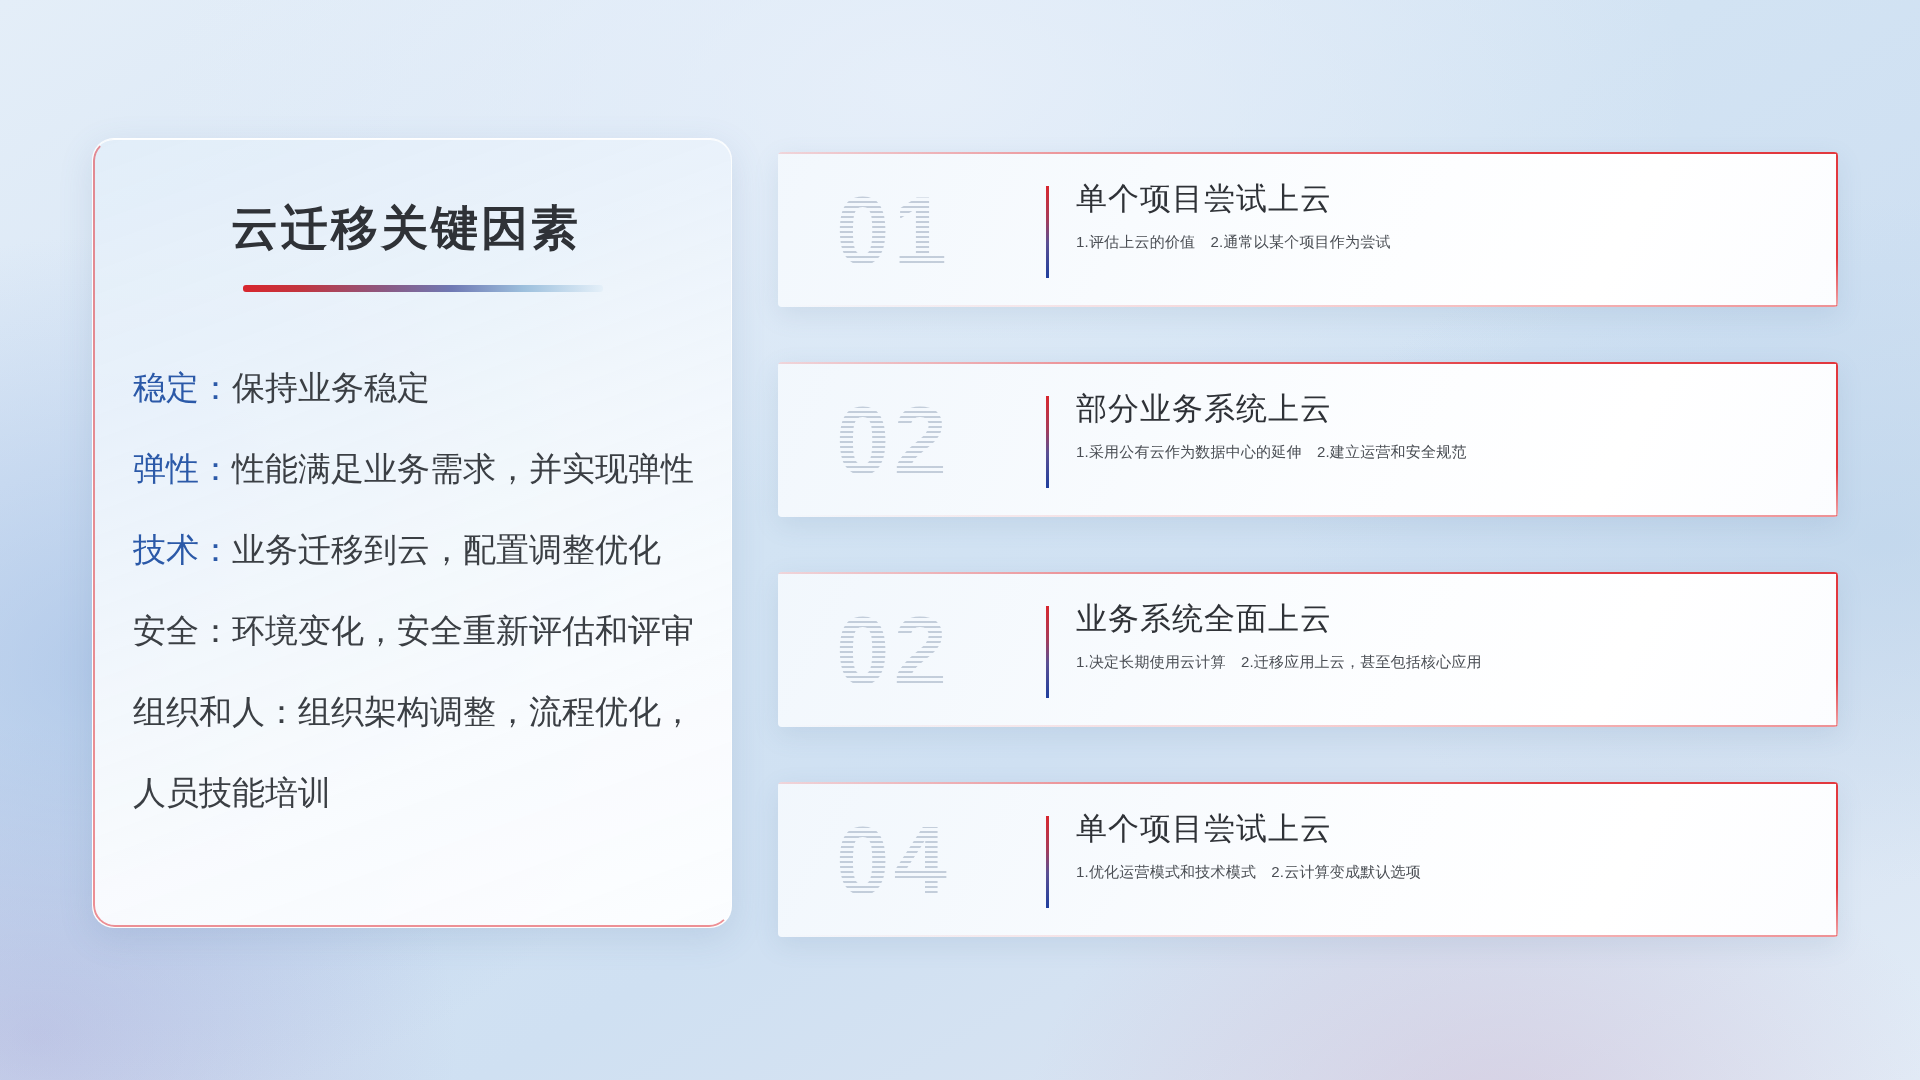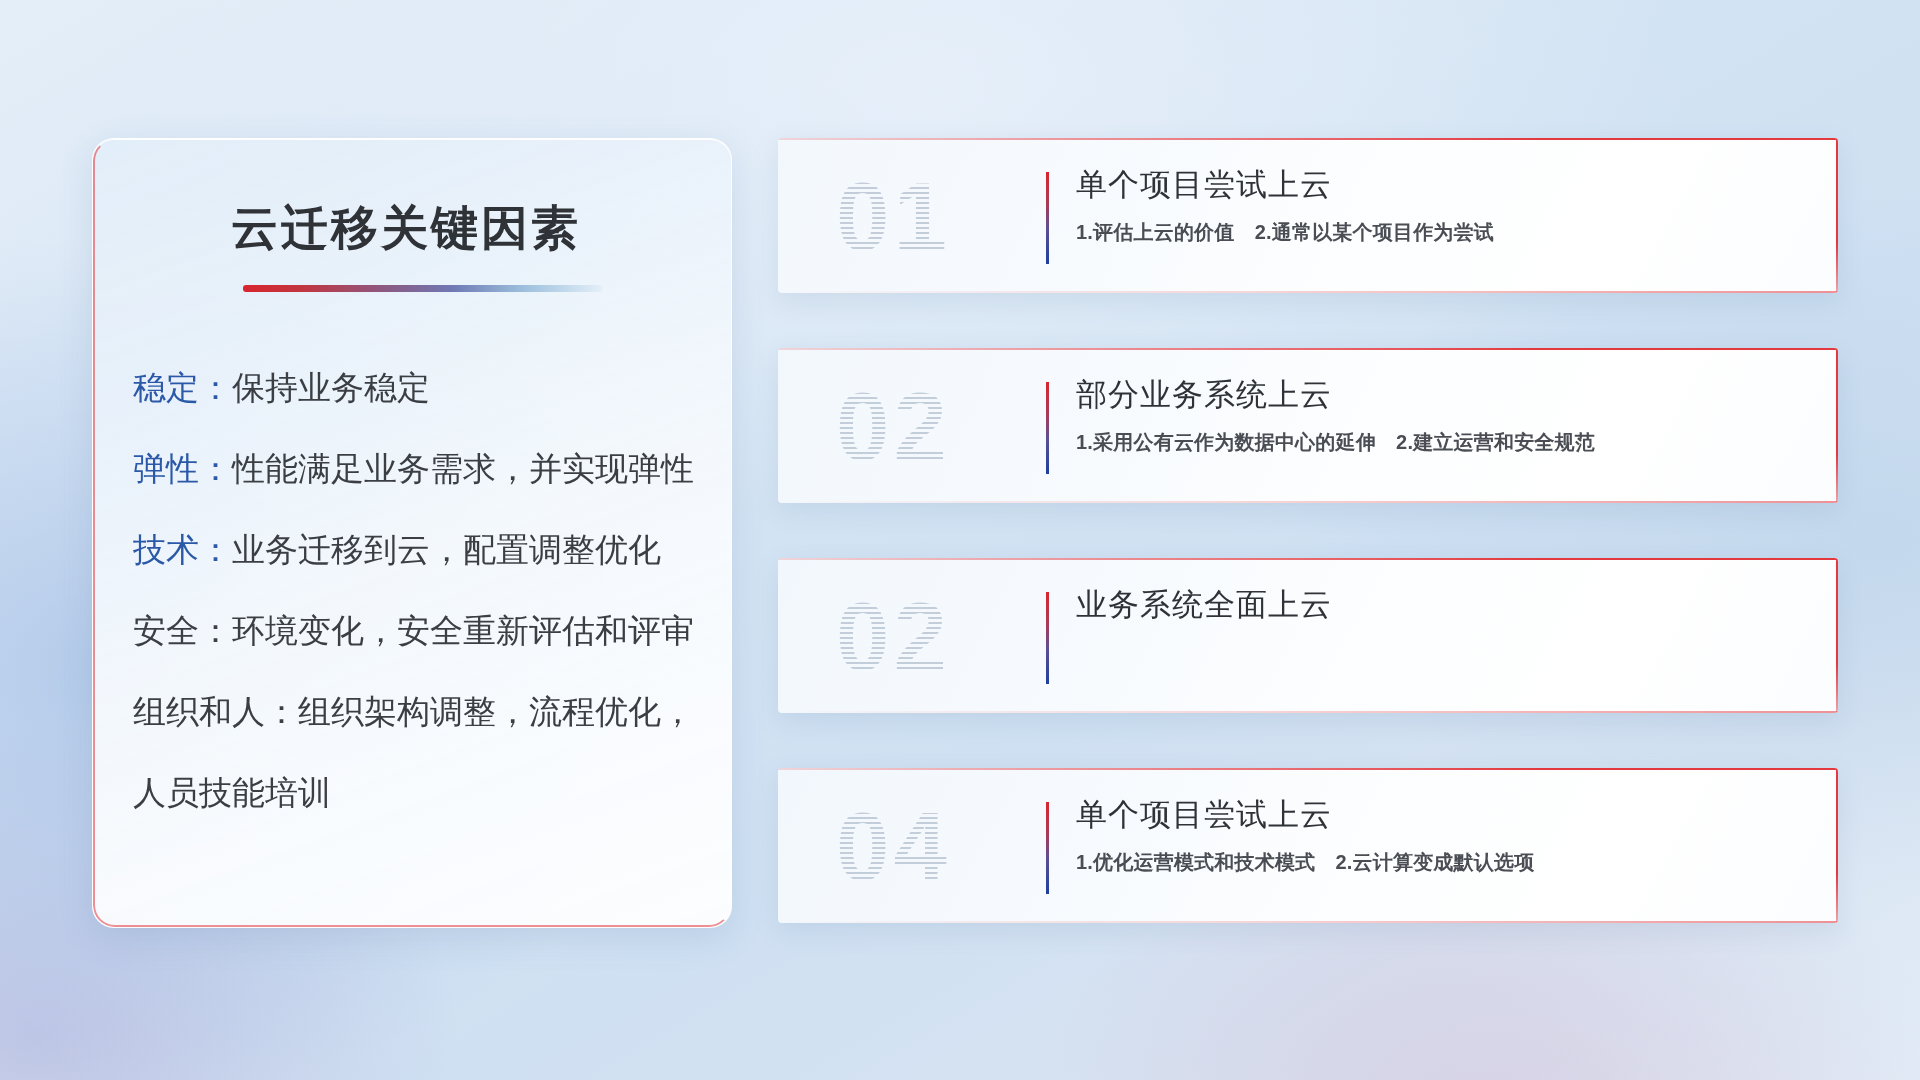--- a/index.html
+++ b/index.html
@@ -97,20 +97,21 @@
     margin-bottom: 55px;
     border-radius: 4px;
     background: linear-gradient(118deg,
         rgba(243,248,253,0.96) 0%,
         rgba(248,251,254,0.97) 30%,
         rgba(253,254,255,0.99) 56%,
         rgba(255,255,255,1) 78%,
         rgba(252,253,255,0.99) 100%);
     box-shadow: 0 8px 26px rgba(95,125,165,0.14);
     overflow: hidden;
+    margin-top: 14px;
   }
   .card:last-child { margin-bottom: 0; }
   
   .card .edge-top {
     position: absolute; left: 0; right: 0; top: 0; height: 2px;
     background: linear-gradient(90deg, rgba(226,56,62,0.18) 0%, rgba(226,56,62,0.55) 30%, #e2383e 72%, #e2383e 100%);
   }
   .card .edge-right {
     position: absolute; right: 0; top: 0; bottom: 0; width: 2px;
     background: linear-gradient(180deg, #e2383e 0%, #e2383e 68%, rgba(226,56,62,0.45) 100%);
@@ -160,22 +161,22 @@
   }
   .card-title {
     font-size: 31px;
     font-weight: 400;
     color: #2f3237;
     letter-spacing: 1px;
     line-height: 1.25;
   }
   .card-sub {
     margin-top: 14px;
-    font-size: 20px;
-    font-weight: 700;
+    font-size: 15px;
+    font-weight: 400;
     color: #4a4e54;
     letter-spacing: 0.2px;
     white-space: pre;
   }
 </style>
 </head>
 <body>
 
 <div id="stage">
 
@@ -232,20 +233,21 @@
     </article>
 
     <article class="card">
       <div class="edge-top"></div>
       <div class="edge-right"></div>
       <div class="edge-bottom"></div>
       <div class="card-num"><span>02</span></div>
       <div class="card-divider"></div>
       <div class="card-body">
         <div class="card-title">业务系统全面上云</div>
+        <div class="card-sub">1.决定长期使用云计算　2.迁移应用上云，甚至包括核心应用</div>
       </div>
     </article>
 
     <article class="card">
       <div class="edge-top"></div>
       <div class="edge-right"></div>
       <div class="edge-bottom"></div>
       <div class="card-num"><span>04</span></div>
       <div class="card-divider"></div>
       <div class="card-body">

